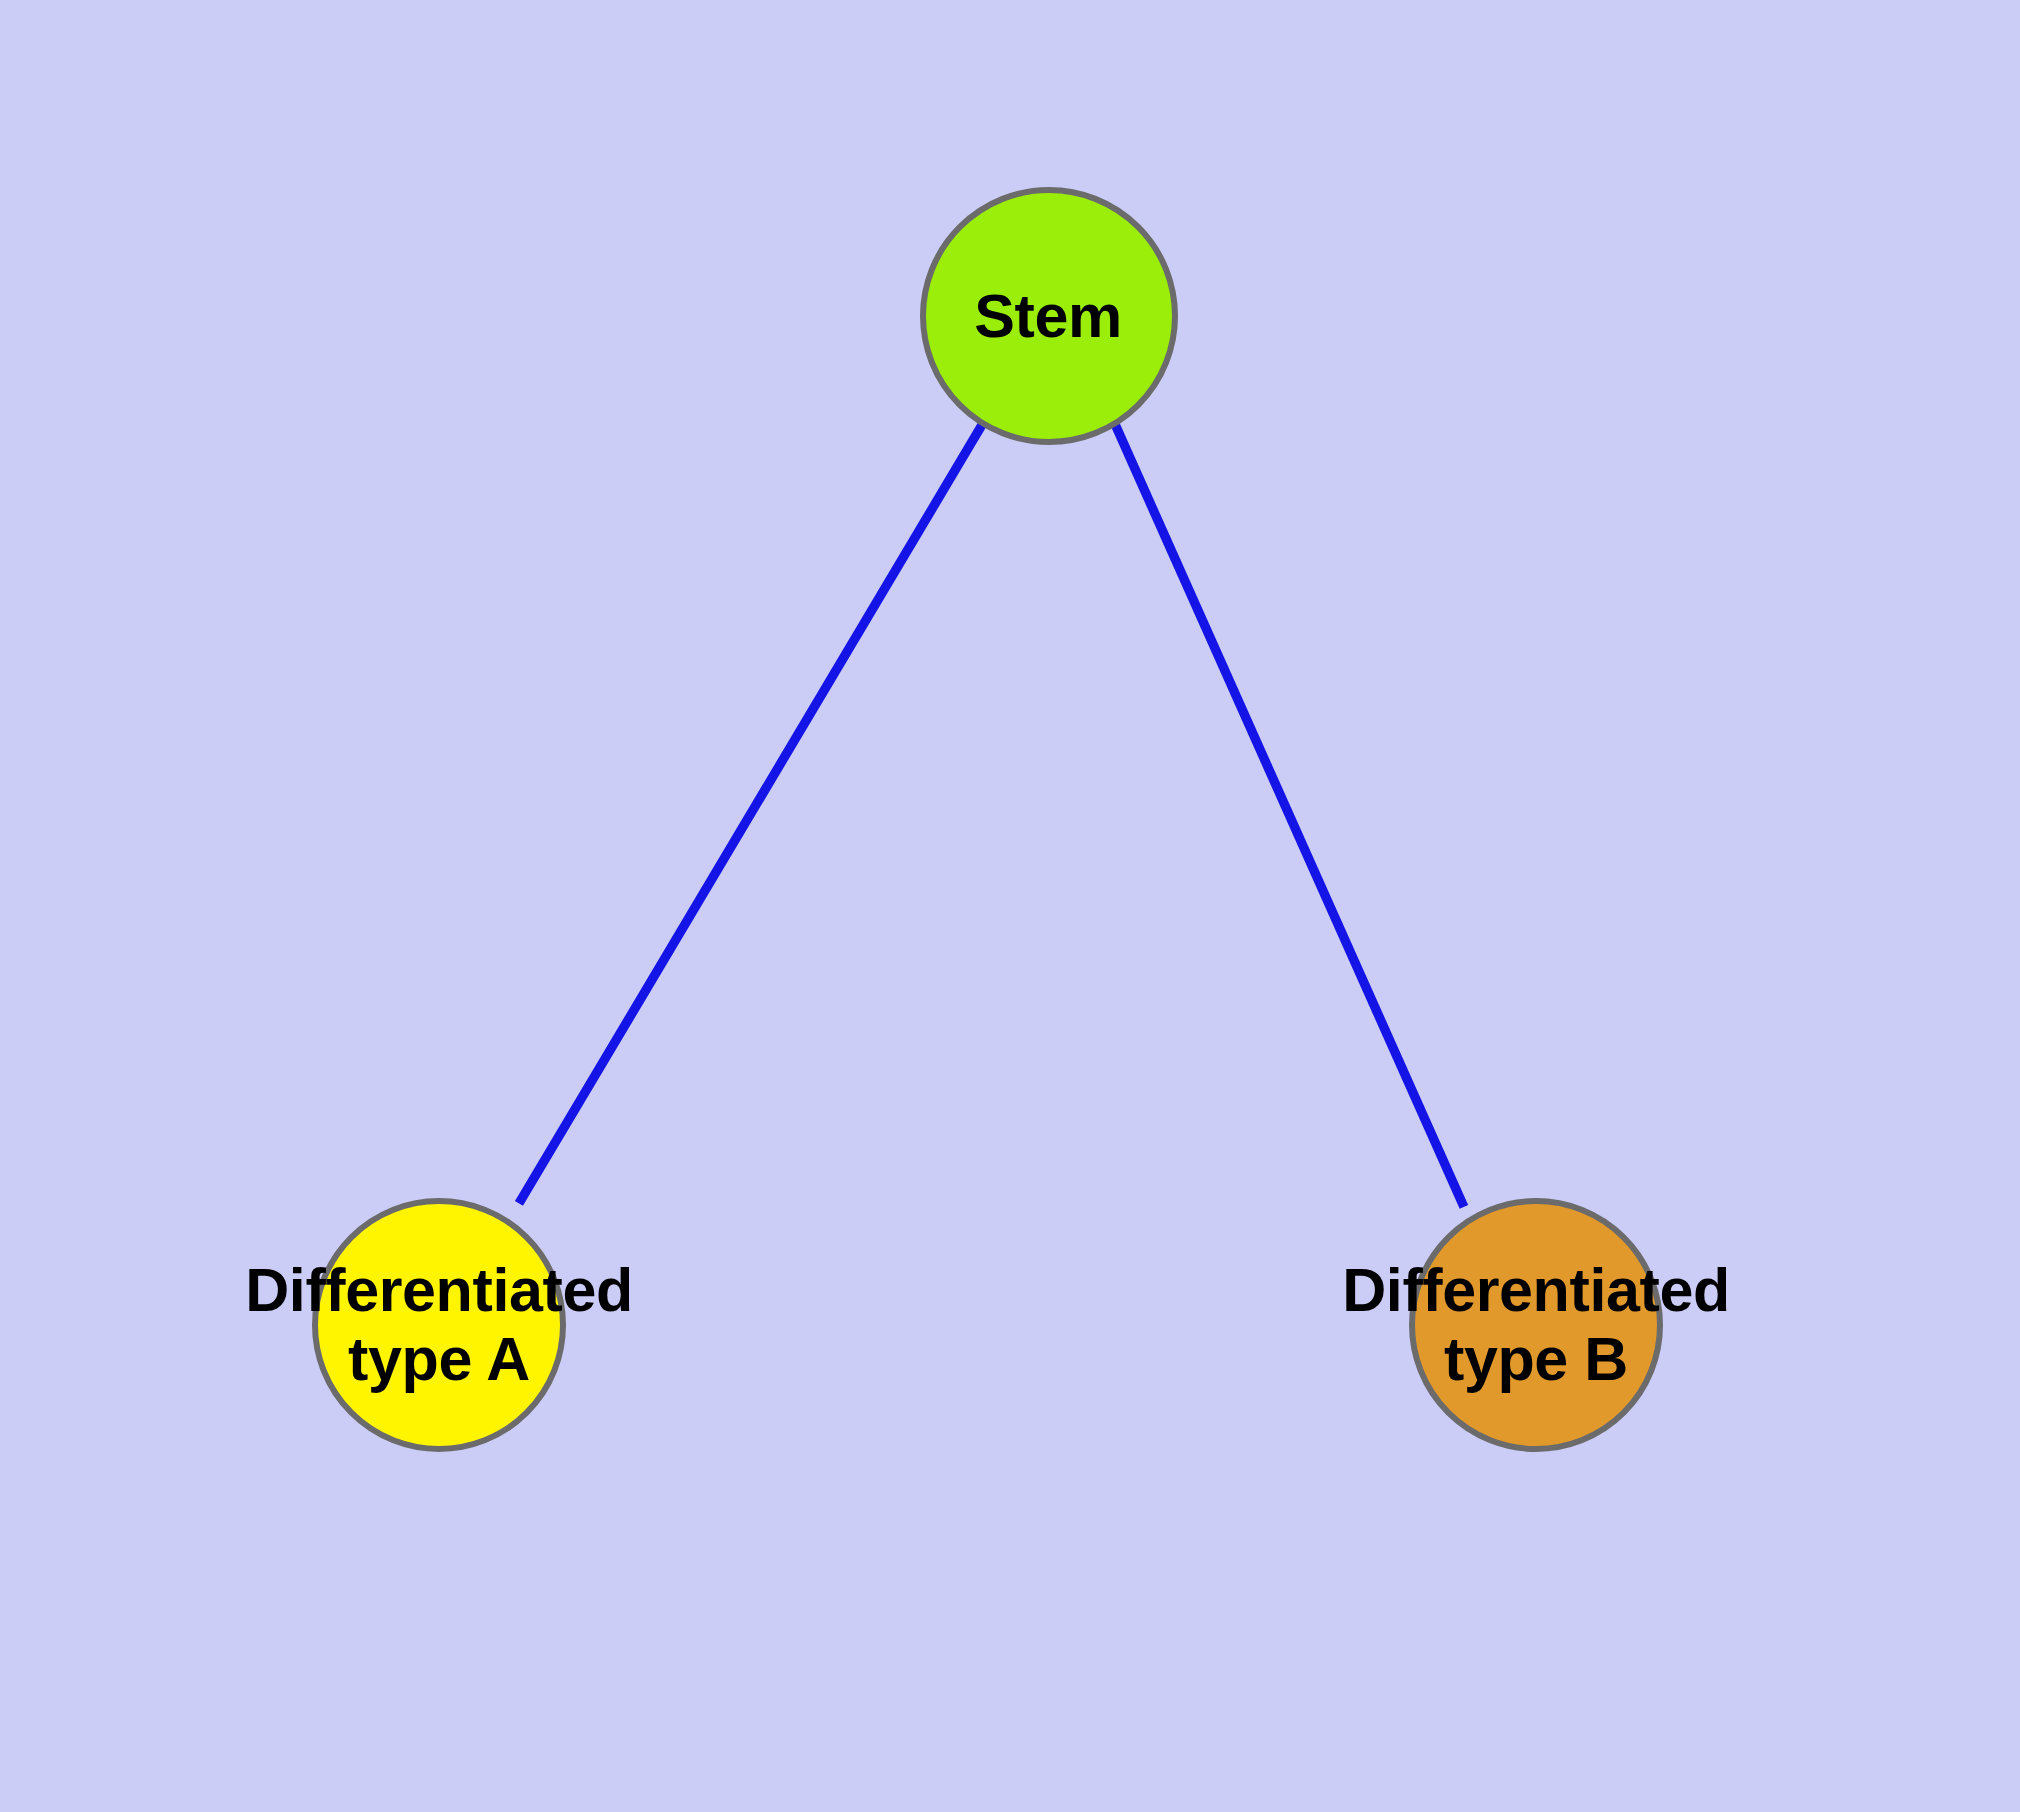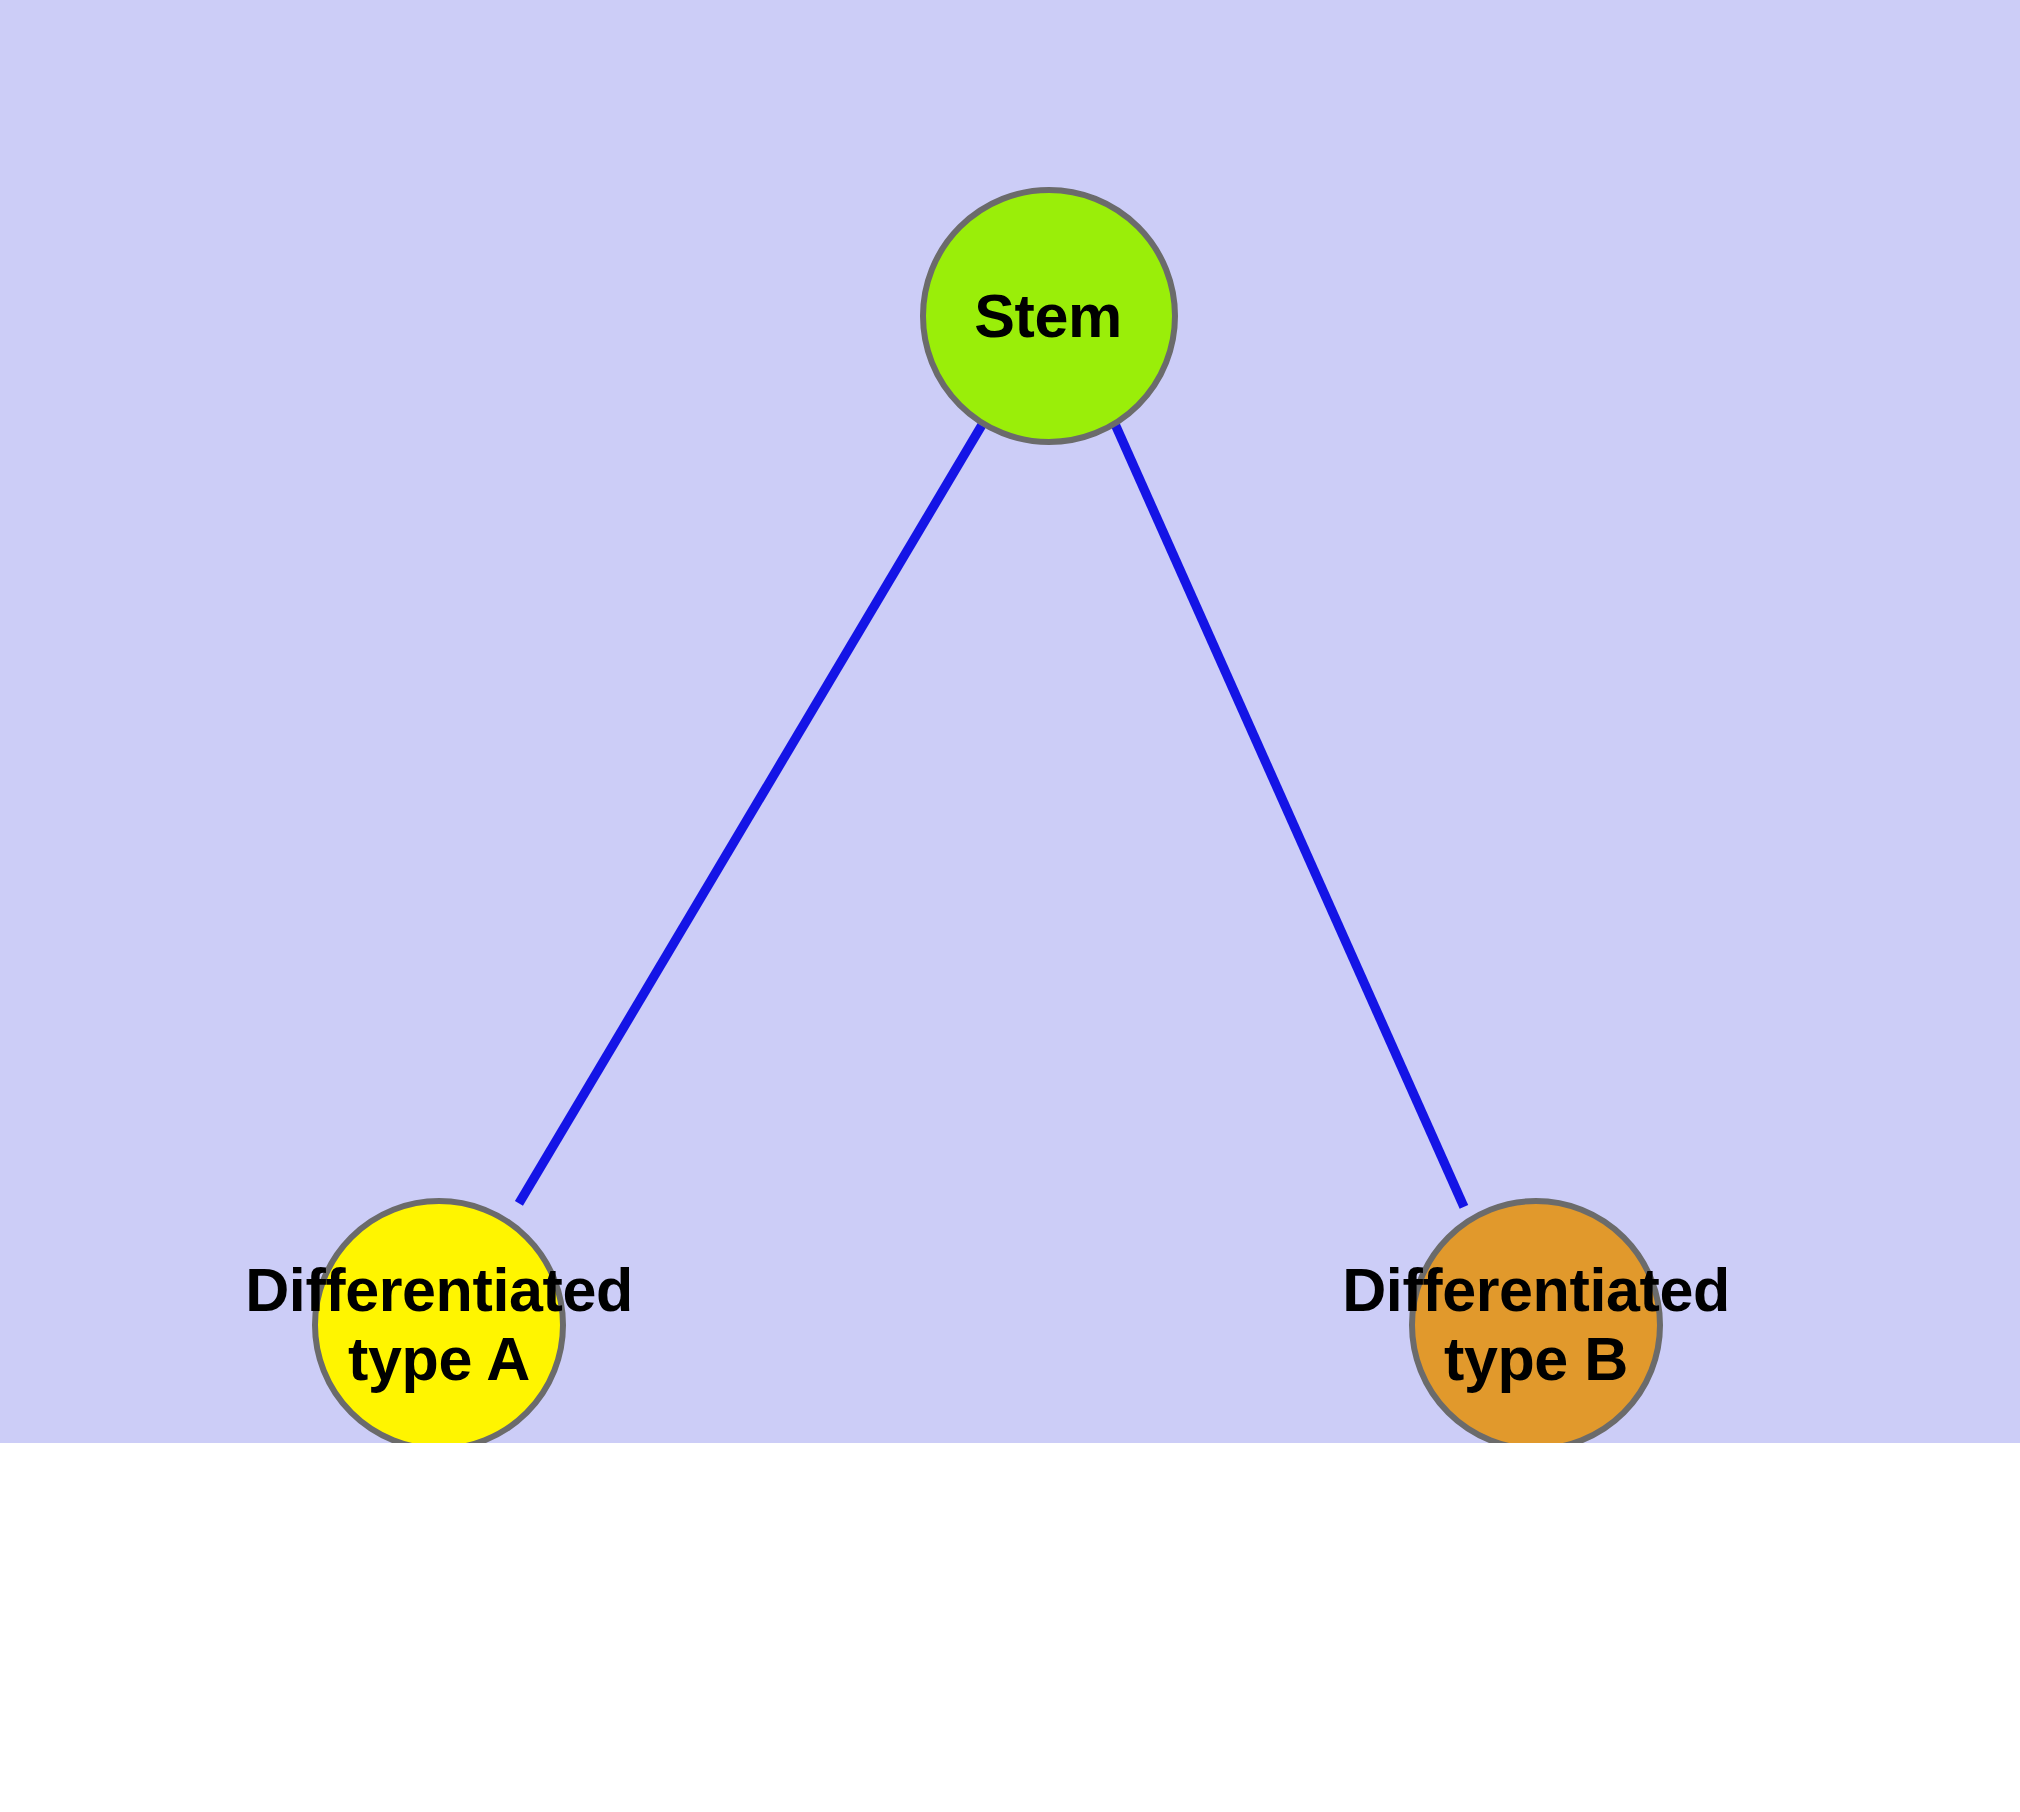--- a/index.html
+++ b/index.html
@@ -4,21 +4,21 @@
 <title>Cell differentiation network</title>
 <style>
   html, body {
     margin: 0;
     padding: 0;
     background: #ffffff;
   }
   #canvas {
     position: relative;
     width: 2021px;
-    height: 1443px;
+    height: 1812px;
     overflow: hidden;
     font-family: "Liberation Sans", sans-serif;
   }
   .graph-bg {
     position: absolute;
     left: 0;
     top: 0;
     width: 2021px;
     height: 1812px;
     background: #cccdf7;

